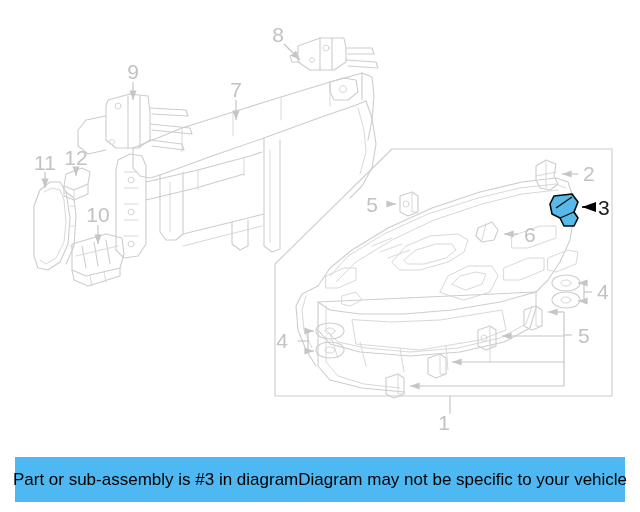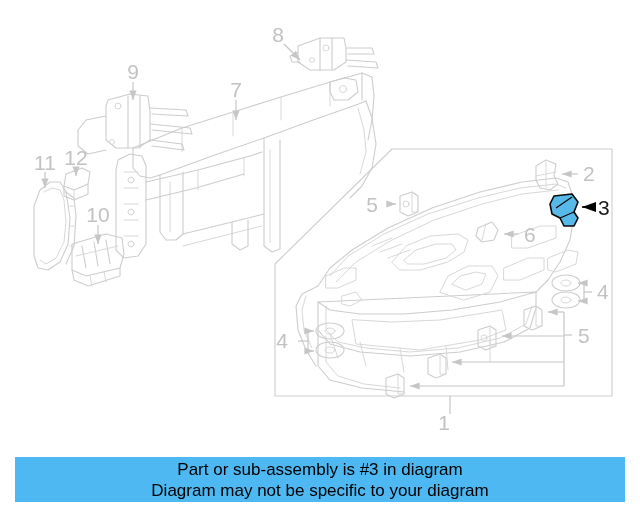--- a/index.html
+++ b/index.html
@@ -27,21 +27,21 @@
     height: 450px;
   }
   #notice-banner {
     position: absolute;
     left: 15px;
     top: 457px;
     width: 610px;
     height: 45px;
     background: #4db8f2;
     display: flex;
-    flex-direction: column;
+    flex-direction: row;
     align-items: center;
     justify-content: center;
     box-sizing: border-box;
   }
   .banner-line {
     color: #000000;
     font-size: 17px;
     line-height: 21px;
     white-space: nowrap;
     font-family: "Liberation Sans", sans-serif;
@@ -390,14 +390,14 @@
 
     <text class="num-label" x="45" y="170" text-anchor="middle">11</text>
 
     <text class="num-label" x="76" y="165" text-anchor="middle">12</text>
 
   </svg>
 </div>
 
 <div id="notice-banner">
   <div class="banner-line">Part or sub-assembly is #3 in diagram</div>
-  <div class="banner-line">Diagram may not be specific to your diagram</div>
+  <div class="banner-line">Diagram may not be specific to your vehicle</div>
 </div>
 
 </body></html>

